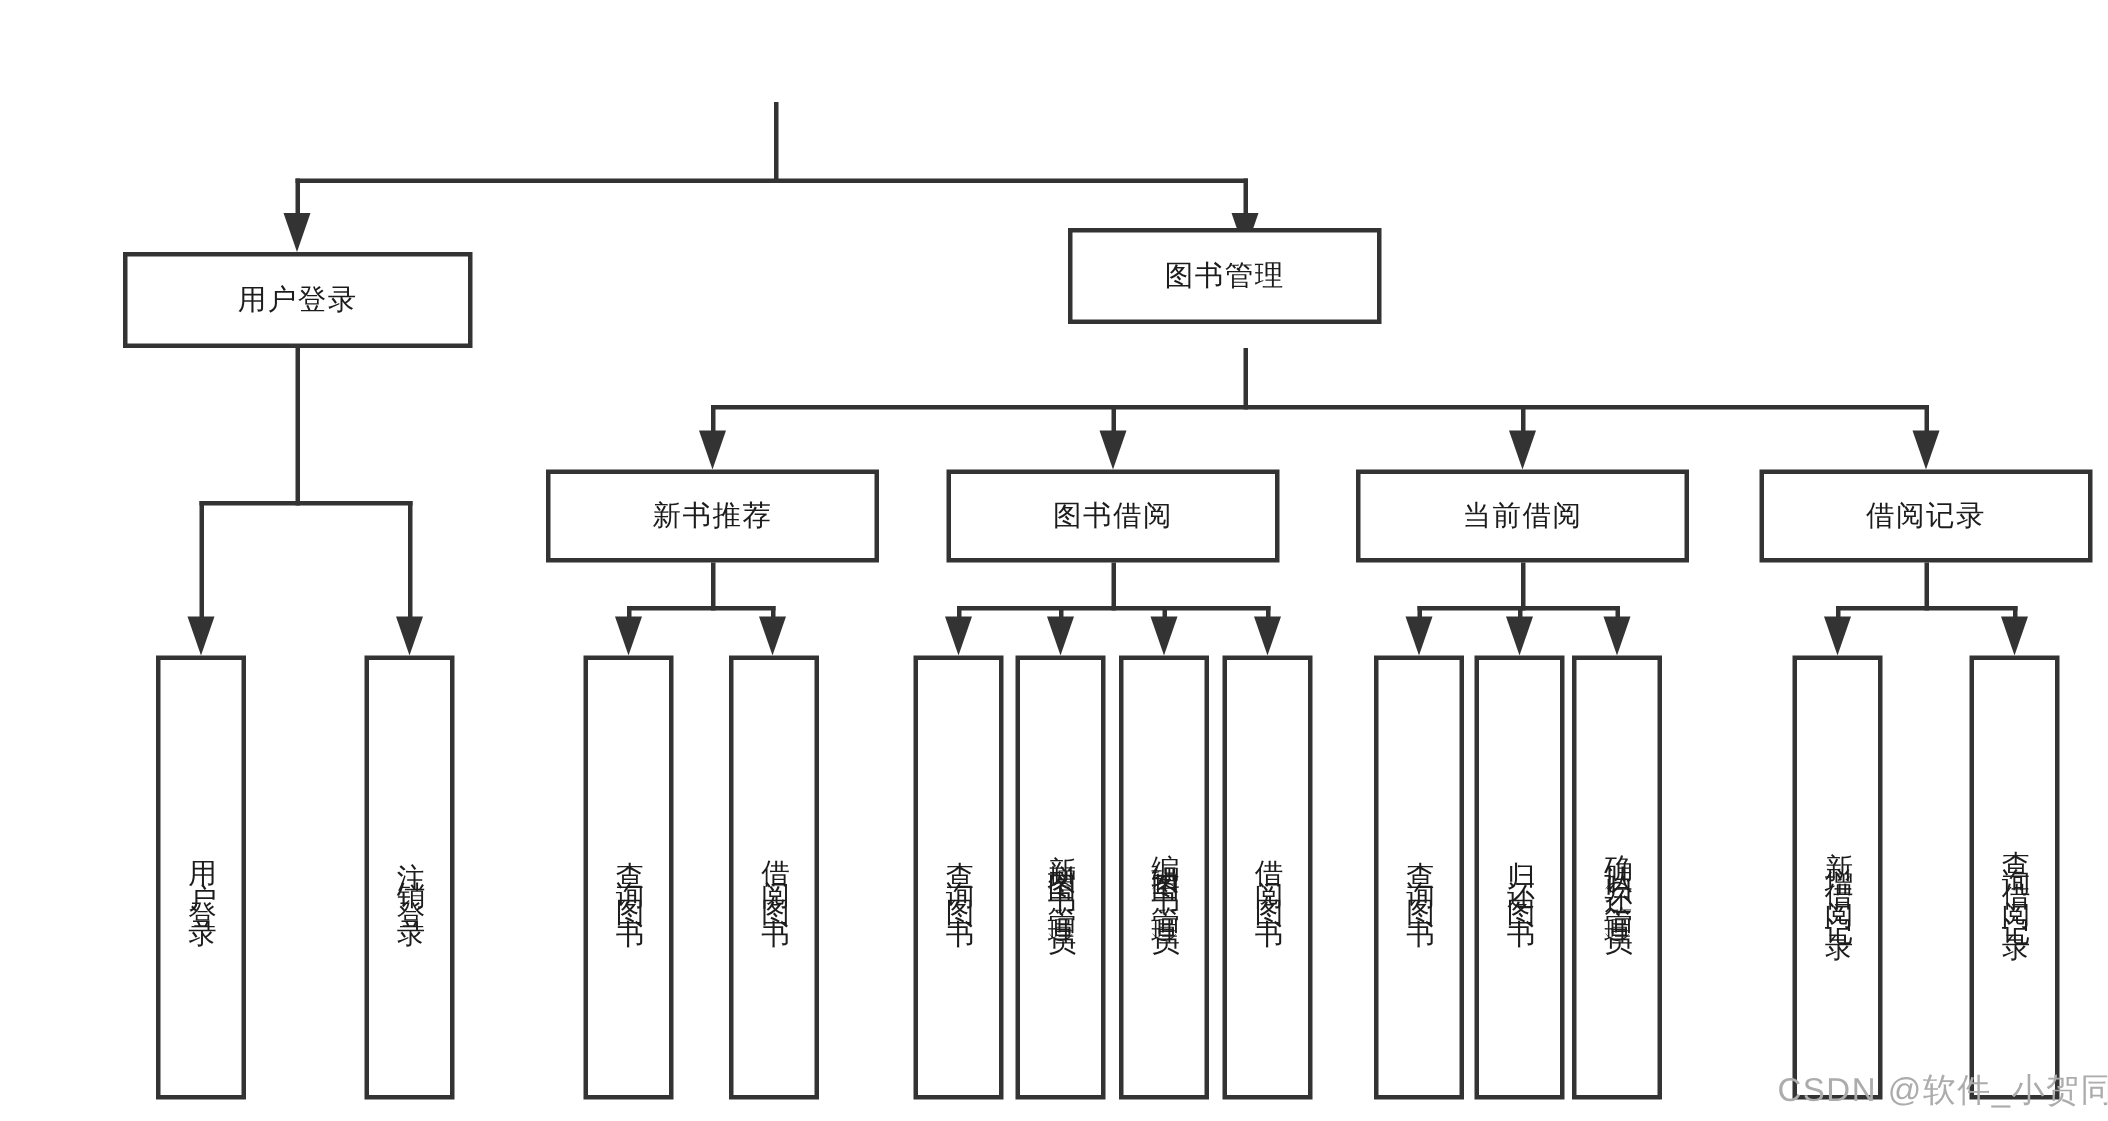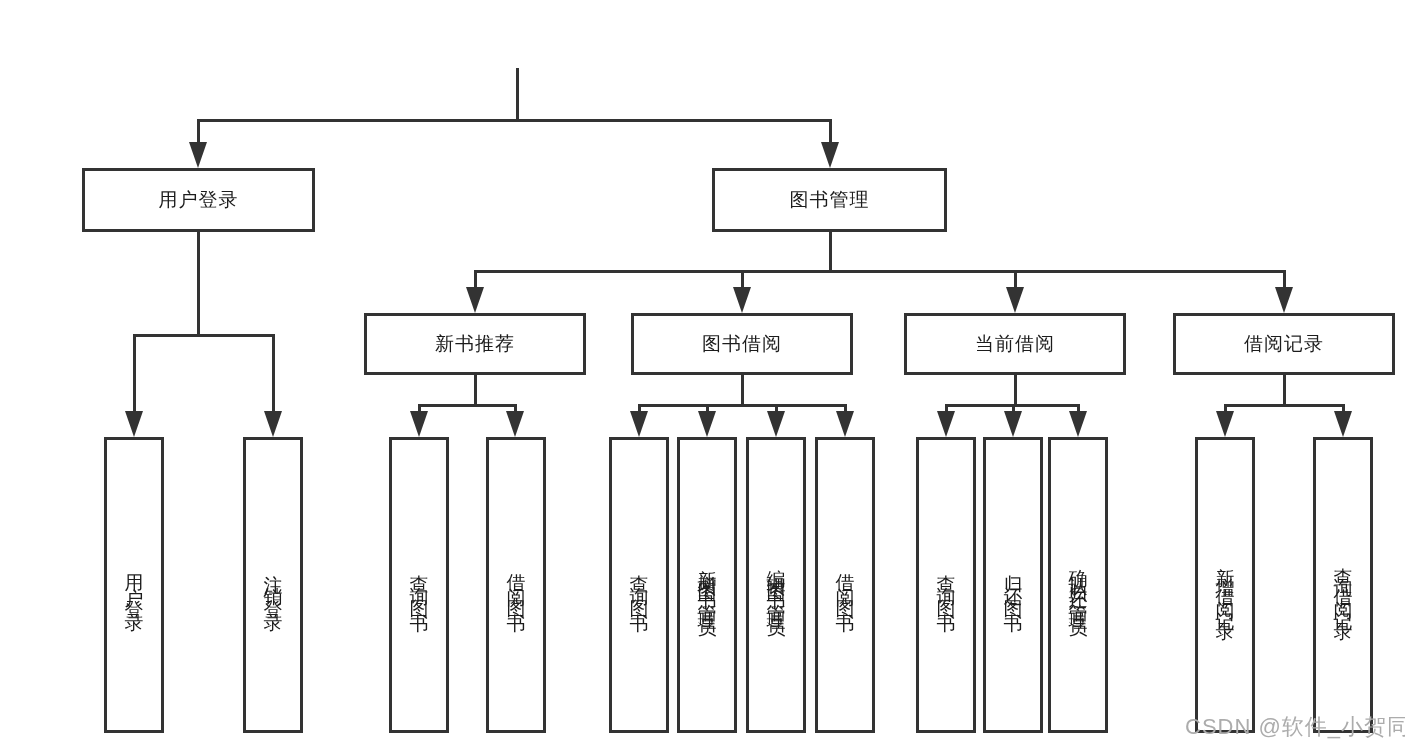--- a/index.html
+++ b/index.html
@@ -61,21 +61,21 @@
   <div class="line" style="left:516px;top:68px;width:3px;height:53px;"></div>
   <div class="line" style="left:197px;top:119px;width:635px;height:3px;"></div>
   <div class="line" style="left:197px;top:119px;width:3px;height:26px;"></div>
   <div class="arr" style="left:189px;top:142px;"></div>
   <div class="line" style="left:829px;top:119px;width:3px;height:26px;"></div>
   <div class="arr" style="left:821px;top:142px;"></div>
 
   <div class="hbox" style="left:82px;top:168px;width:233px;height:64px;">
     <span>用户登录</span>
   </div>
-  <div class="hbox" style="left:712px;top:168px;width:235px;height:64px;justify-content:center;">
+  <div class="hbox" style="left:712px;top:152px;width:209px;height:64px;justify-content:center;">
     <span>图书管理</span>
   </div>
 
   <div class="line" style="left:197px;top:232px;width:3px;height:105px;"></div>
   <div class="line" style="left:133px;top:334px;width:142px;height:3px;"></div>
   <div class="line" style="left:133px;top:334px;width:3px;height:79px;"></div>
   <div class="arr" style="left:125px;top:411px;"></div>
   <div class="line" style="left:272px;top:334px;width:3px;height:79px;"></div>
   <div class="arr" style="left:264px;top:411px;"></div>
 

